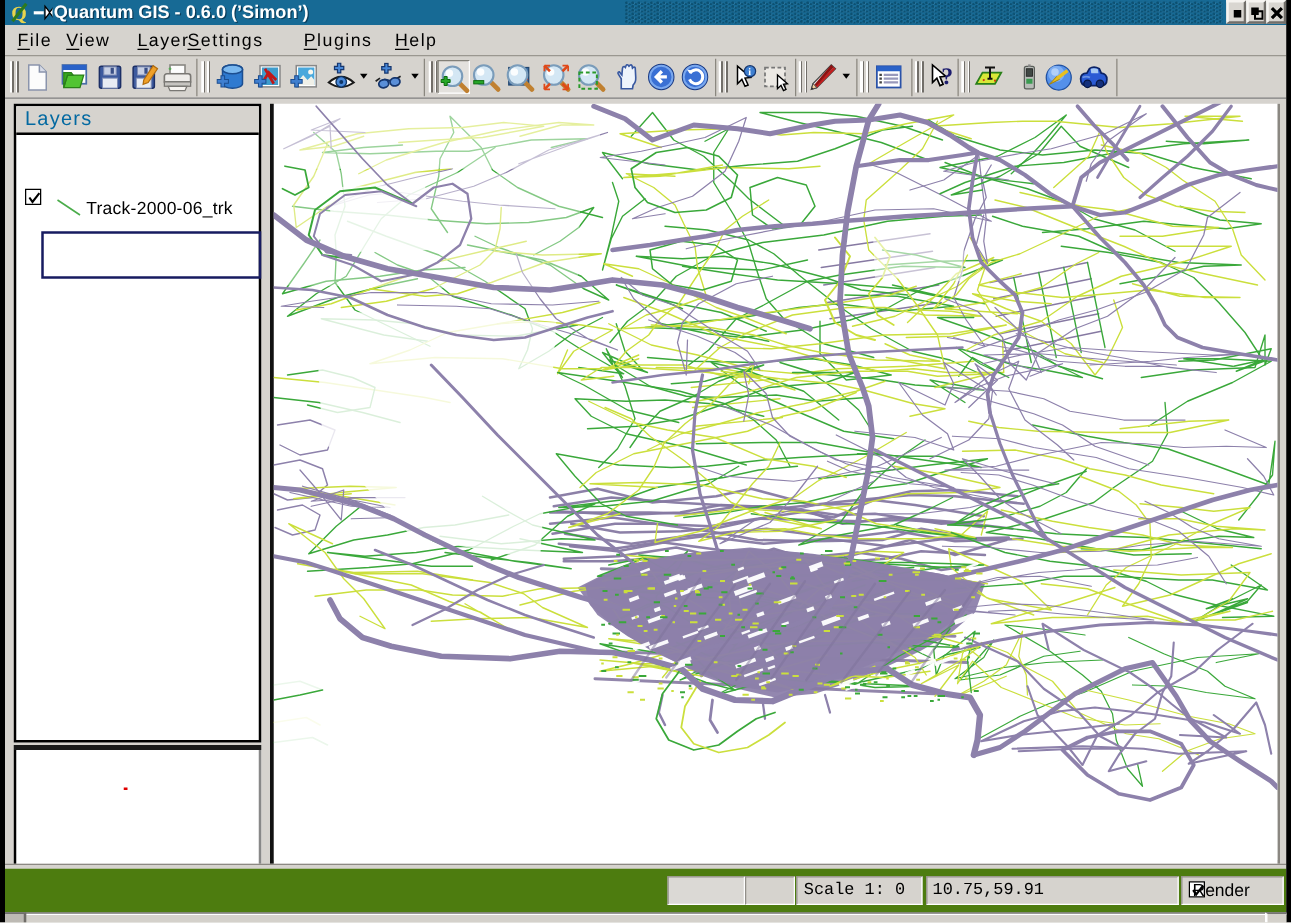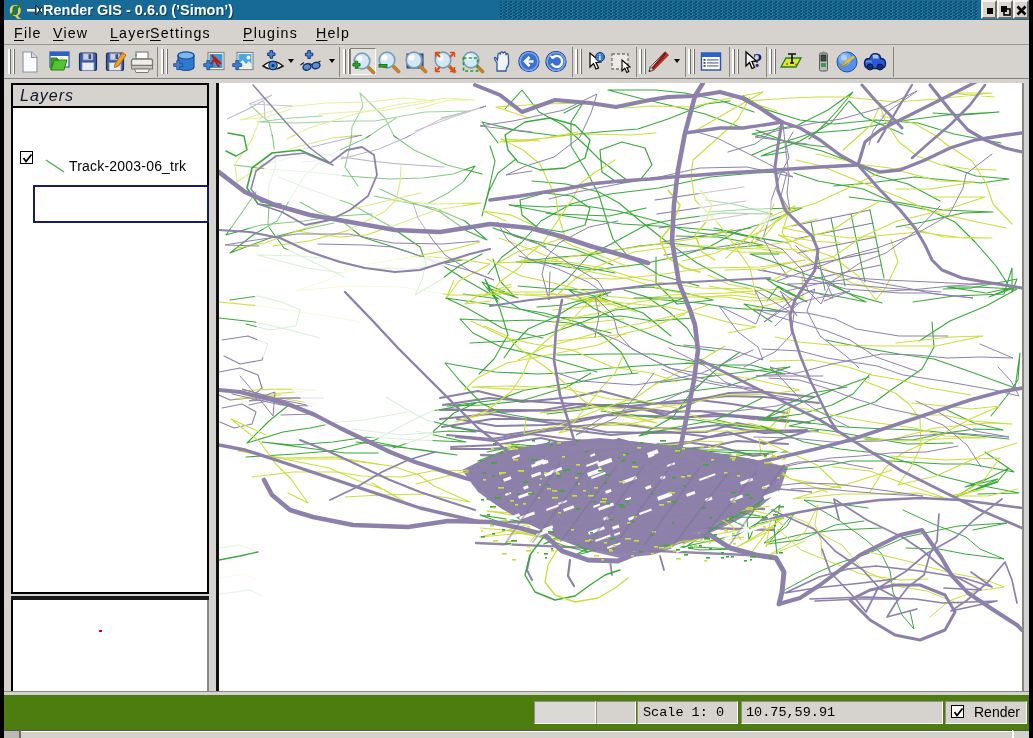--- a/index.html
+++ b/index.html
@@ -35,21 +35,21 @@
 #toolbar { left:4px; top:46px; width:1025px; height:33px; background:#d6d3ce; border-bottom:1px solid #808080; }
 .tsep { position:absolute; top:1px; height:30px; width:1px; background:#8a877f; }
 .grip { position:absolute; top:3px; width:8px; height:25px;
  background:linear-gradient(90deg,#fff 0 2px,#716e69 2px 3px,#d6d3ce 3px 5px,#fff 5px 6px,#716e69 6px 7px,#d6d3ce 7px 8px); }
 .tbtn { position:absolute; top:2px; width:26px; height:27px; }
 .tbtn svg { position:absolute; left:1px; top:2px; }
 .tbtn.checked { background:#e3e1dd; border:1px solid; border-color:#828078 #fff #fff #828078; }
 .dd { position:absolute; top:13px; width:0; height:0; border-left:3.5px solid transparent; border-right:3.5px solid transparent; border-top:4px solid #000; }
 
 #lpanel { left:11px; top:83px; width:198px; height:511px; background:#fff; border:2px solid #000; }
-#lhead { position:absolute; left:0px; top:0px; width:194px; height:23px; background:#d6d3ce; border-bottom:2px solid #000; color:#0f172a; font-size:16px; padding-left:7px; padding-top:2px; letter-spacing:1px;font-style:italic;}
+#lhead { position:absolute; left:0px; top:0px; width:194px; height:23px; background:#d6d3ce; border-bottom:2px solid #000; color:#0369a1; font-size:16px; padding-left:7px; padding-top:2px; letter-spacing:1px;}
 .lrow { position:absolute; left:0; width:194px; height:38px; }
 .cb { position:absolute; left:7px; top:2px; width:13px; height:13px; border:1px solid #000; background:#fff; }
 .cb svg { position:absolute; left:0px; top:0px; }
 .lline { position:absolute; left:32px; top:10px; width:20px; height:14px; }
 .ltext { position:absolute; left:56px; top:9px; font-size:14px; letter-spacing:0.2px; color:#000; }
 #lsel { position:absolute; left:20px; top:100px; width:176px; height:38px; border:2px solid #171b60; }
 #splitter { left:11px; top:596px; width:198px; height:4px; background:#1a1a1a; }
 #opanel { left:11px; top:600px; width:198px; height:91px; background:#fff; border-left:2px solid #000; border-right:2px solid #888; }
 #reddot { position:absolute; left:86px; top:30px; width:3px; height:2px; background:#e00000; }
 
@@ -59,36 +59,36 @@
 #belowline { left:4px; top:691px; width:1025px; height:4px; background:linear-gradient(#8c8983 0 1px, #d6d3ce 1px 100%); }
 
 #status { left:4px; top:695px; width:1025px; height:35px; background:#4d7c0f; font-size:14px; }
 .scell { position:absolute; top:6px; height:23px; border:1px solid; border-color:#928f89 #fff #fff #928f89; background:#d6d3ce; }
 #prog { left:530px; width:62px; background:#dbd9d5; }
 #prog2 { left:592px; width:40px; border:1px solid; border-color:#928f89 #fff #fff #928f89;}
 #scale { left:633px; width:101px; font-family:"Liberation Mono",monospace; font-size:13.5px; padding:3px 0 0 5px; }
 #coords { left:737px; width:202px; font-family:"Liberation Mono",monospace; font-size:13.5px; padding:3px 0 0 4px; }
 #render { left:941px; width:82px; font-size:14px; }
 #render .box { position:absolute; left:5px; top:3px; width:13px; height:13px; background:#fff; border:1px solid #000; }
-#render .lab { position:absolute; left:28px; top:2px; }
+#render .lab { position:absolute; left:8px; top:2px; }
 </style>
 </head>
 <body>
 <div class="abs" id="title"></div>
 <div class="abs" id="titletex"></div>
 <div class="abs" id="titleicons">
   <svg width="34" height="18" viewBox="0 0 34 18">
     <text x="1" y="15" font-size="16" font-weight="bold" fill="#e8d44d" font-family="Liberation Serif">Q</text>
     <line x1="2" y1="16" x2="13" y2="2" stroke="#2c7a1e" stroke-width="2.5"></line>
     <rect x="19" y="8" width="8" height="2.5" fill="#fff"></rect>
     <path d="M28 4 L32 9 L28 14 Z" fill="#fff" stroke="#000" stroke-width="1"></path>
     <path d="M35.5 4 L31.5 9 L35.5 14 Z" fill="#fff" stroke="#000" stroke-width="1"></path>
   </svg>
 </div>
-<div class="abs" id="titletext">Render GIS - 0.6.0 (’Simon’)</div>
+<div class="abs" id="titletext">Quantum GIS - 0.6.0 (’Simon’)</div>
 <div class="wbtn" style="left:981px;">
   <svg width="11" height="11" viewBox="0 0 11 11">
       <rect x="3" y="3" width="6" height="6" fill="#000"></rect>
     </svg>
 </div>
 <div class="wbtn" style="left:997px;">
   <svg width="11" height="11" viewBox="0 0 11 11">
       <rect x="1" y="1" width="6" height="6" fill="#000"></rect>
       <rect x="4" y="4" width="6" height="6" fill="none" stroke="#000" stroke-width="1.6"></rect>
     </svg>
@@ -350,21 +350,21 @@
   <div id="lhead">Layers</div>
   <div class="lrow" style="top:64px">
     <div class="cb">
         <svg width="13" height="13">
           <path d="M2.5 6 L5 9.5 L10.5 2.5" fill="none" stroke="#000" stroke-width="1.7"></path>
         </svg>
       </div>
     <div class="lline"><svg width="20" height="14">
           <line x1="1" y1="1" x2="19" y2="13" stroke="#4aac4a" stroke-width="1.3"></line>
         </svg></div>
-    <div class="ltext">Track-2003-06_trk</div>
+    <div class="ltext">Track-2000-06_trk</div>
   </div>
   <div id="lsel"></div>
 </div>
 <div class="abs" id="splitter"></div>
 <div class="abs" id="opanel">
     <div id="reddot"></div>
   </div>
 <div class="abs" id="mapwrap">
     <svg width="803" height="607" viewBox="0 0 803 607">
 <path d="M243 387 L271 373 L301 365 L336 359 L381 355 L421 359 L461 365 L496 370 L533 376 L569 384 L561 407 L541 424 L517 438 L491 450 L463 462 L433 472 L401 475 L371 468 L341 457 L311 441 L283 426 L259 409 Z" fill="#8d81ab" opacity="0.95"></path>

